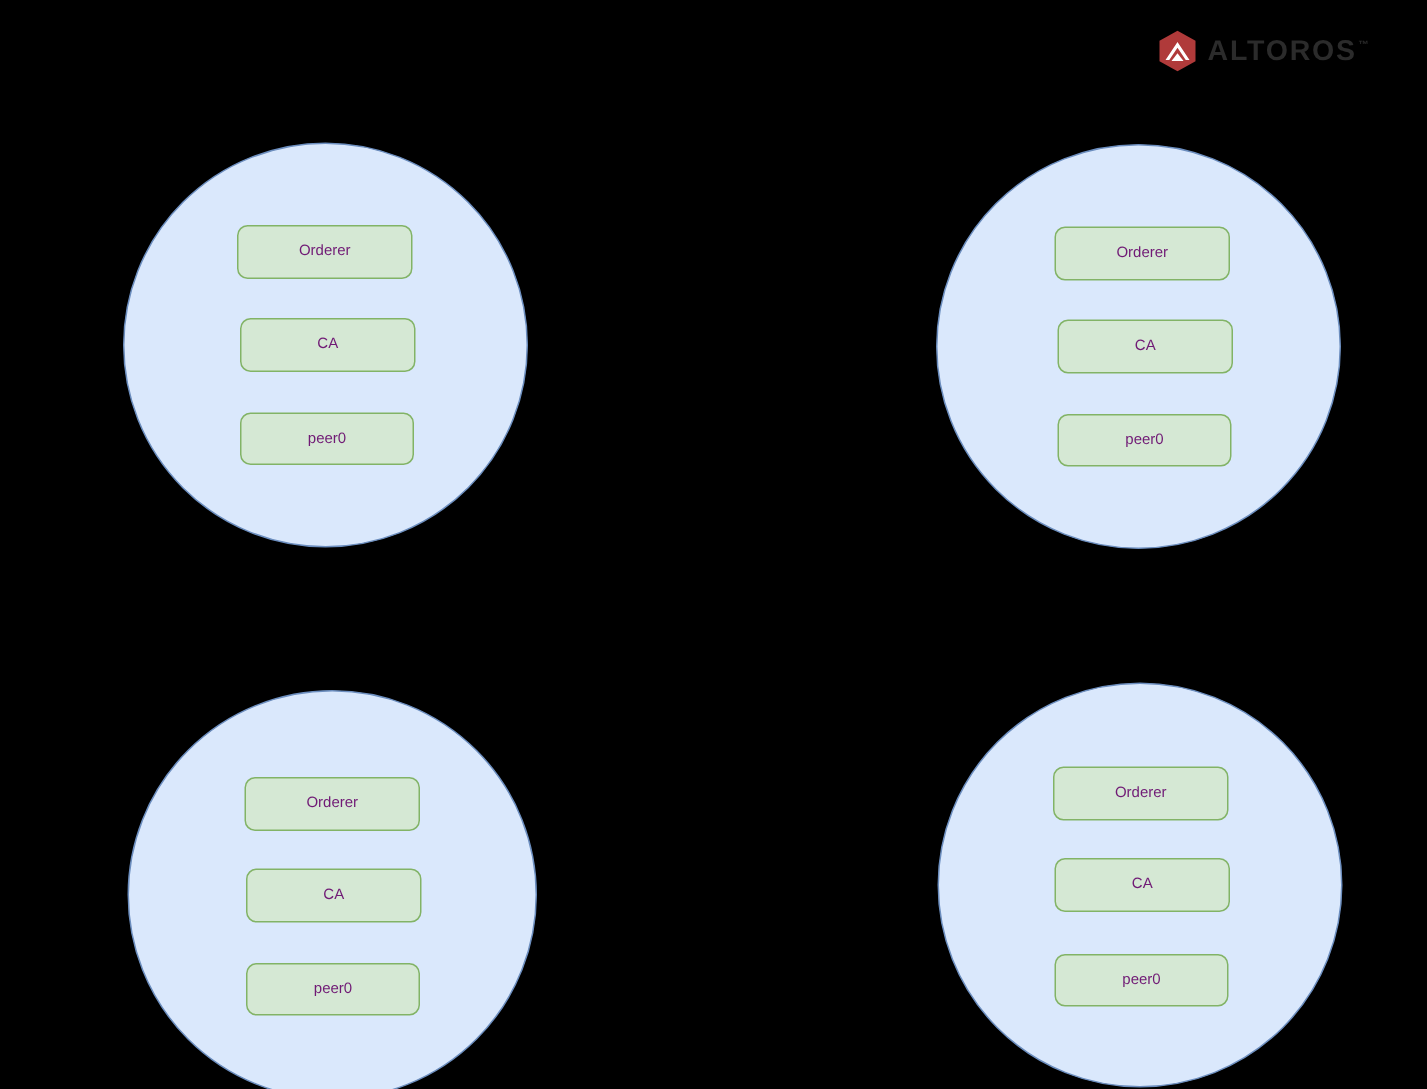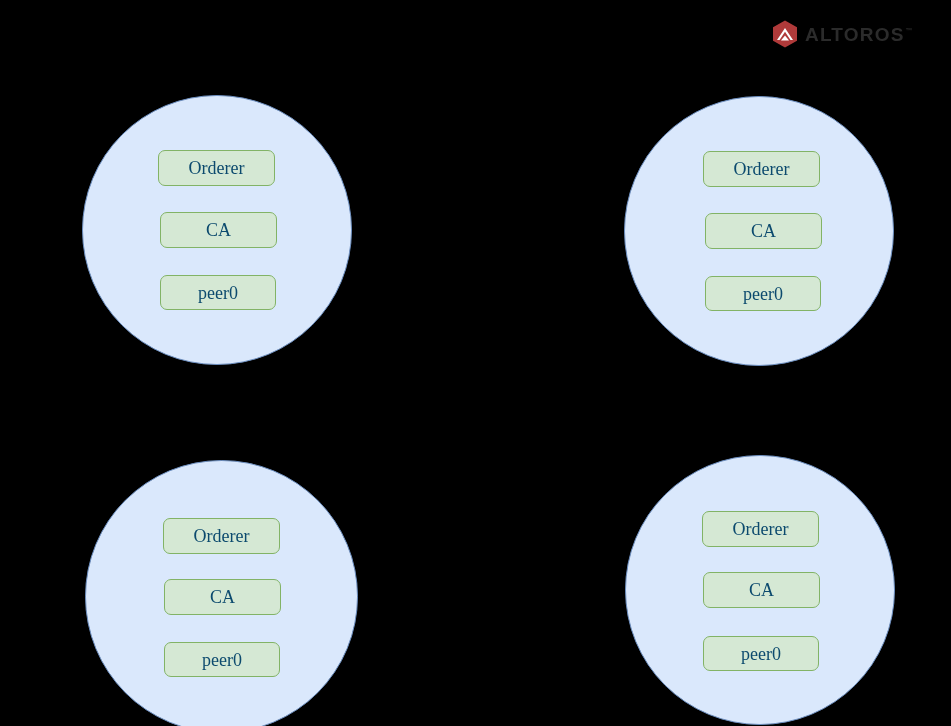--- a/index.html
+++ b/index.html
@@ -70,23 +70,23 @@
   
   .node-box {
     position: absolute;
     box-sizing: border-box;
     background: #d5e8d4;
     border: 1px solid #82b366;
     border-radius: 7px;
     display: flex;
     align-items: center;
     justify-content: center;
-    color: #0c4a6e;
-    font-family: Liberation Serif, serif;
-    font-size: 18px;
+    color: #701a75;
+    font-family: Liberation Sans, sans-serif;
+    font-size: 10px;
     line-height: 1;
     white-space: nowrap;
   }
 </style>
 </head>
 <body>
 
 <div id="canvas">
 
   <div class="brand-logo" id="brand-logo" style="left: 770px; top: 19px;">

